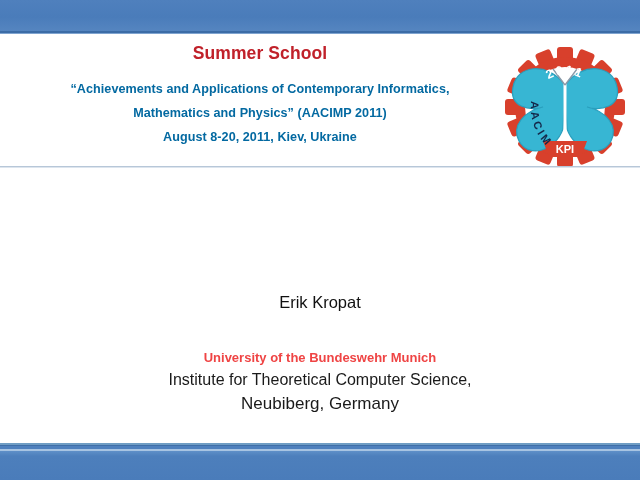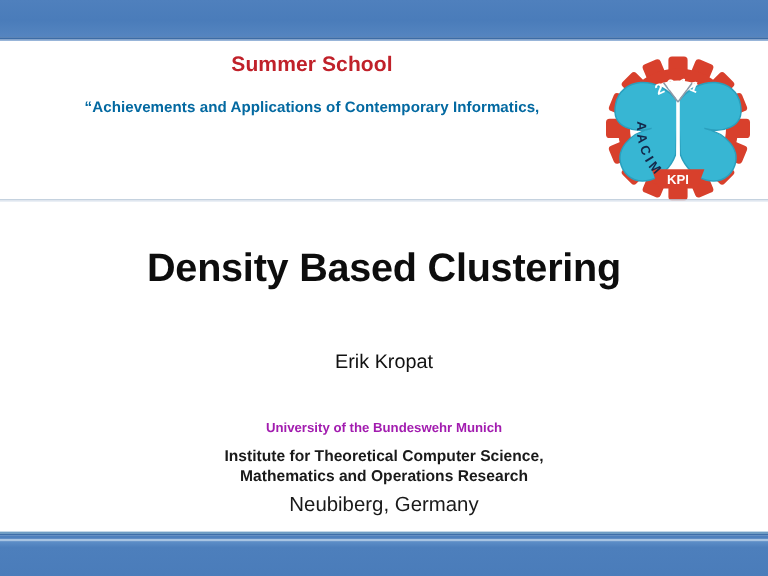--- a/index.html
+++ b/index.html
@@ -135,29 +135,29 @@
 
   
   .affiliation {
     position: absolute;
     left: 0;
     top: 348px;
     width: 640px;
     text-align: center;
   }
   .aff-org {
-    font-size: 11px;
-    font-weight: bold;
-    color: #a21caf;
+    font-size: 13px;
+    font-weight: bold;
+    color: #ef4444;
     line-height: 19px;
     margin-bottom: 4px;
   }
   .aff-dept-line {
-    font-size: 13px;
-    font-weight: bold;
+    font-size: 16px;
+    font-weight: normal;
     color: #1a1a1a;
     line-height: 17px;
   }
   .aff-city {
     font-size: 17px;
     font-weight: normal;
     color: #1a1a1a;
     line-height: 17px;
     margin-top: 7px;
   }
@@ -201,20 +201,22 @@
 
 <div class="slide">
 
   <div class="top-band"></div>
   <div class="top-band-line-dark"></div>
   <div class="top-band-line-light"></div>
 
   <div class="header-block">
     <div class="summer-school">Summer School</div>
     <div class="header-sub-line">“Achievements and Applications of Contemporary Informatics,</div>
+    <div class="header-sub-line">Mathematics and Physics” (AACIMP 2011)</div>
+    <div class="header-sub-line">August 8-20, 2011, Kiev, Ukraine</div>
   </div>
 
   <div class="logo-wrap">
     <svg viewBox="0 0 124 124" xmlns="http://www.w3.org/2000/svg">
       <defs>
         <path id="arcYear" d="M 34 48 A 32 32 0 0 1 90 44" fill="none"></path>
         <path id="arcAcr" d="M 33 40 A 54 54 0 0 0 47 104" fill="none"></path>
       </defs>
 
       <g>
@@ -268,28 +270,26 @@
 
       <text font-family="'Liberation Sans', sans-serif" font-size="11" font-weight="bold" fill="#14284a" letter-spacing="3">
         <textPath href="#arcAcr" startOffset="24%">AACIMP</textPath>
       </text>
     </svg>
   </div>
 
   <div class="header-divider"></div>
   <div class="header-divider-soft"></div>
 
-  <div class="main-title">Density Based Clustering</div>
 
   <div class="author">Erik Kropat</div>
 
   <div class="affiliation">
     <div class="aff-org">University of the Bundeswehr Munich</div>
     <div class="aff-dept-line">Institute for Theoretical Computer Science,</div>
-    <div class="aff-dept-line">Mathematics and Operations Research</div>
     <div class="aff-city">Neubiberg, Germany</div>
   </div>
 
   <div class="bottom-band"></div>
   <div class="bottom-band-top-rule"></div>
   <div class="bottom-band-hairline"></div>
   <div class="bottom-band-glow"></div>
 
 </div>
 

